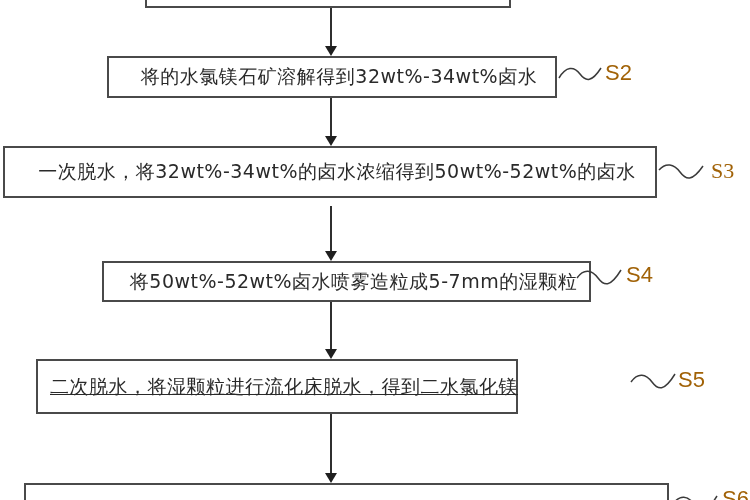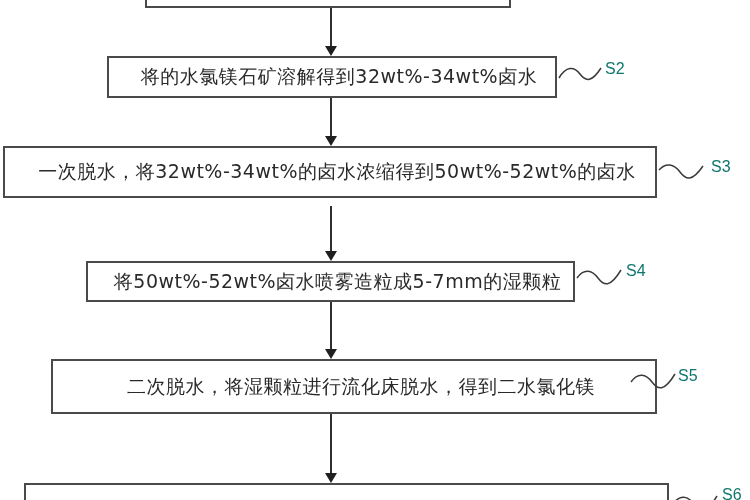--- a/index.html
+++ b/index.html
@@ -23,21 +23,21 @@
   .arrowhead {
     position: absolute; width: 0; height: 0;
     border-left: 6px solid transparent;
     border-right: 6px solid transparent;
     border-top: 10px solid #1f1f1f;
   }
   .tilde {
     position: absolute;
   }
   .step-label {
-    position: absolute; font-size: 16px; color: #0f766e;
+    position: absolute; font-size: 22px; color: #a16207;
     font-family: "Liberation Sans", sans-serif;
   }
 </style>
 </head>
 <body>
 
 <div class="box" style="left:145px; top:-40px; width:366px; height:48px;">
   <span></span>
 </div>
 
@@ -54,37 +54,37 @@
 
 <div class="vline" style="left:330px; top:98px; height:40px;"></div>
 <div class="arrowhead" style="left:325px; top:136px;"></div>
 
 <div class="box" style="left:3px; top:146px; width:654px; height:52px;">
   <span>一次脱水，将32wt%-34wt%的卤水浓缩得到50wt%-52wt%的卤水</span>
 </div>
 <svg class="tilde" style="left:658px; top:160px;" width="46" height="24" viewBox="0 0 46 24">
   <path d="M1 10 C 8 2, 16 4, 22 12 S 34 22, 45 6" fill="none" stroke="#3a3a3a" stroke-width="1.5"></path>
 </svg>
-<div class="step-label" style="left:711px; top:158px;">S3</div>
+<div class="step-label" style="left:711px; top:158px;font-family:Liberation Serif, serif;">S3</div>
 
 <div class="vline" style="left:330px; top:206px; height:46px;"></div>
 <div class="arrowhead" style="left:325px; top:251px;"></div>
 
-<div class="box" style="left:86px; top:261px; width:489px; height:41px;align-items:center;">
+<div class="box" style="left:102px; top:261px; width:489px; height:41px;align-items:center;">
   <span>将50wt%-52wt%卤水喷雾造粒成5-7mm的湿颗粒</span>
 </div>
 <svg class="tilde" style="left:576px; top:266px;" width="46" height="24" viewBox="0 0 46 24">
   <path d="M1 12 C 8 2, 16 4, 22 12 S 34 22, 45 4" fill="none" stroke="#3a3a3a" stroke-width="1.5"></path>
 </svg>
 <div class="step-label" style="left:626px; top:262px;text-align:center;">S4</div>
 
 <div class="vline" style="left:330px; top:302px; height:48px;"></div>
 <div class="arrowhead" style="left:325px; top:349px;"></div>
 
-<div class="box" style="left:51px; top:359px; width:606px; height:55px;">
+<div class="box" style="left:36px; top:359px; width:482px; height:55px;text-decoration:underline;">
   <span>二次脱水，将湿颗粒进行流化床脱水，得到二水氯化镁</span>
 </div>
 <svg class="tilde" style="left:630px; top:370px;" width="46" height="24" viewBox="0 0 46 24">
   <path d="M1 12 C 8 2, 16 4, 22 12 S 34 22, 45 4" fill="none" stroke="#3a3a3a" stroke-width="1.5"></path>
 </svg>
 <div class="step-label" style="left:678px; top:367px;">S5</div>
 
 <div class="vline" style="left:330px; top:414px; height:60px;"></div>
 <div class="arrowhead" style="left:325px; top:473px;"></div>
 

